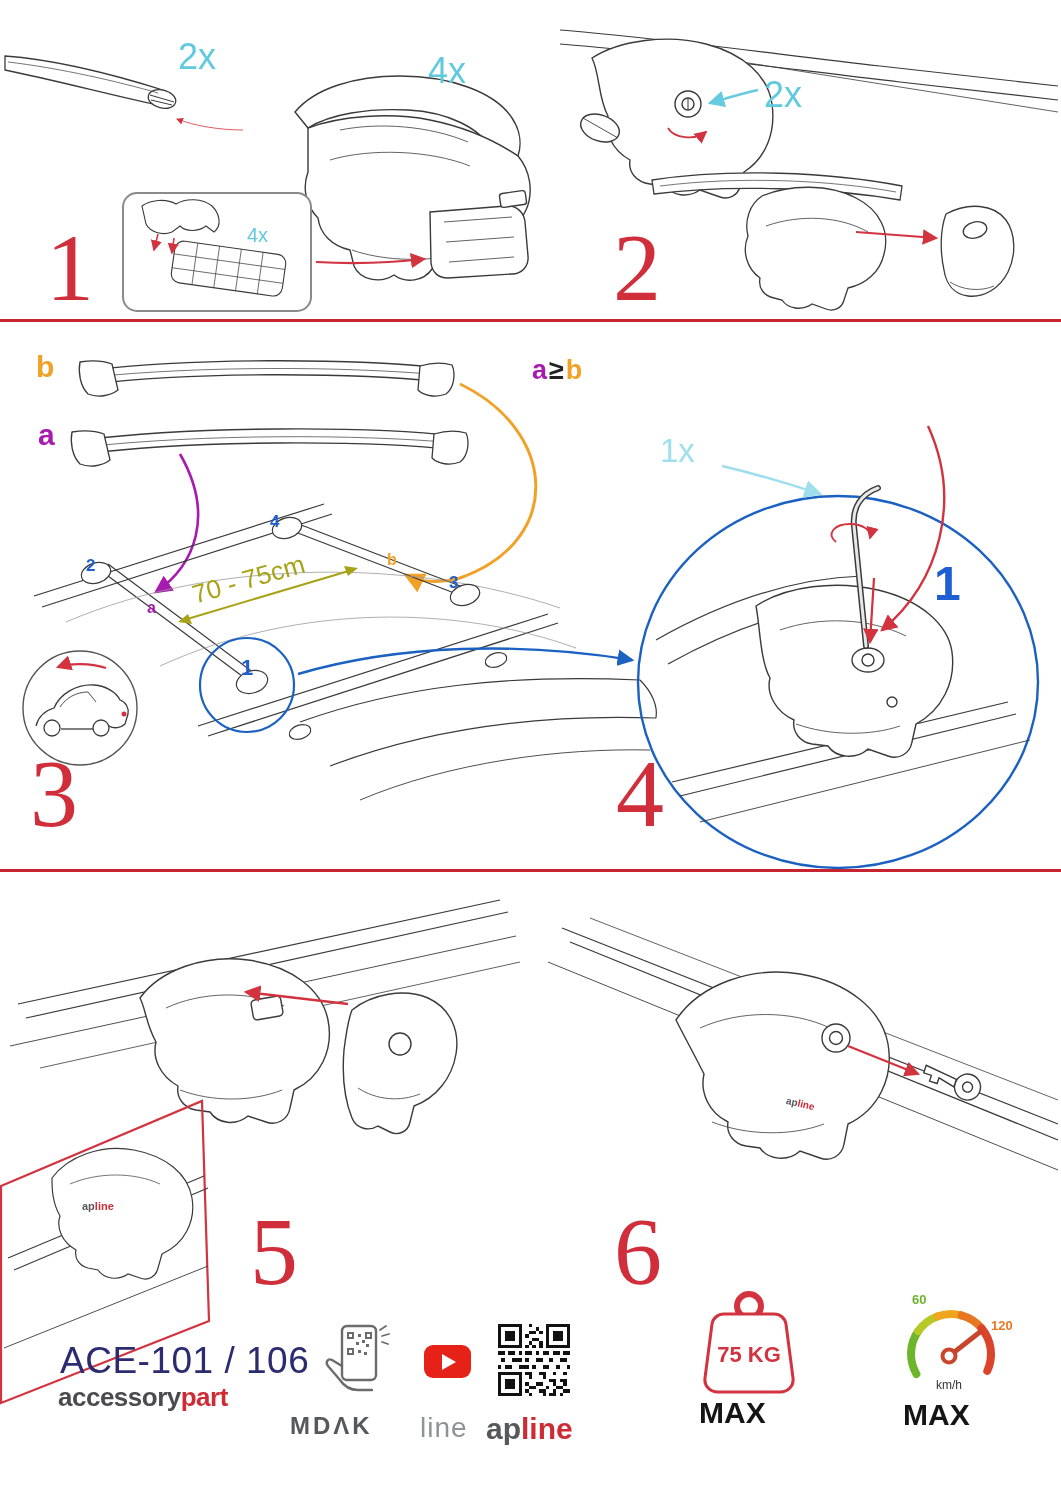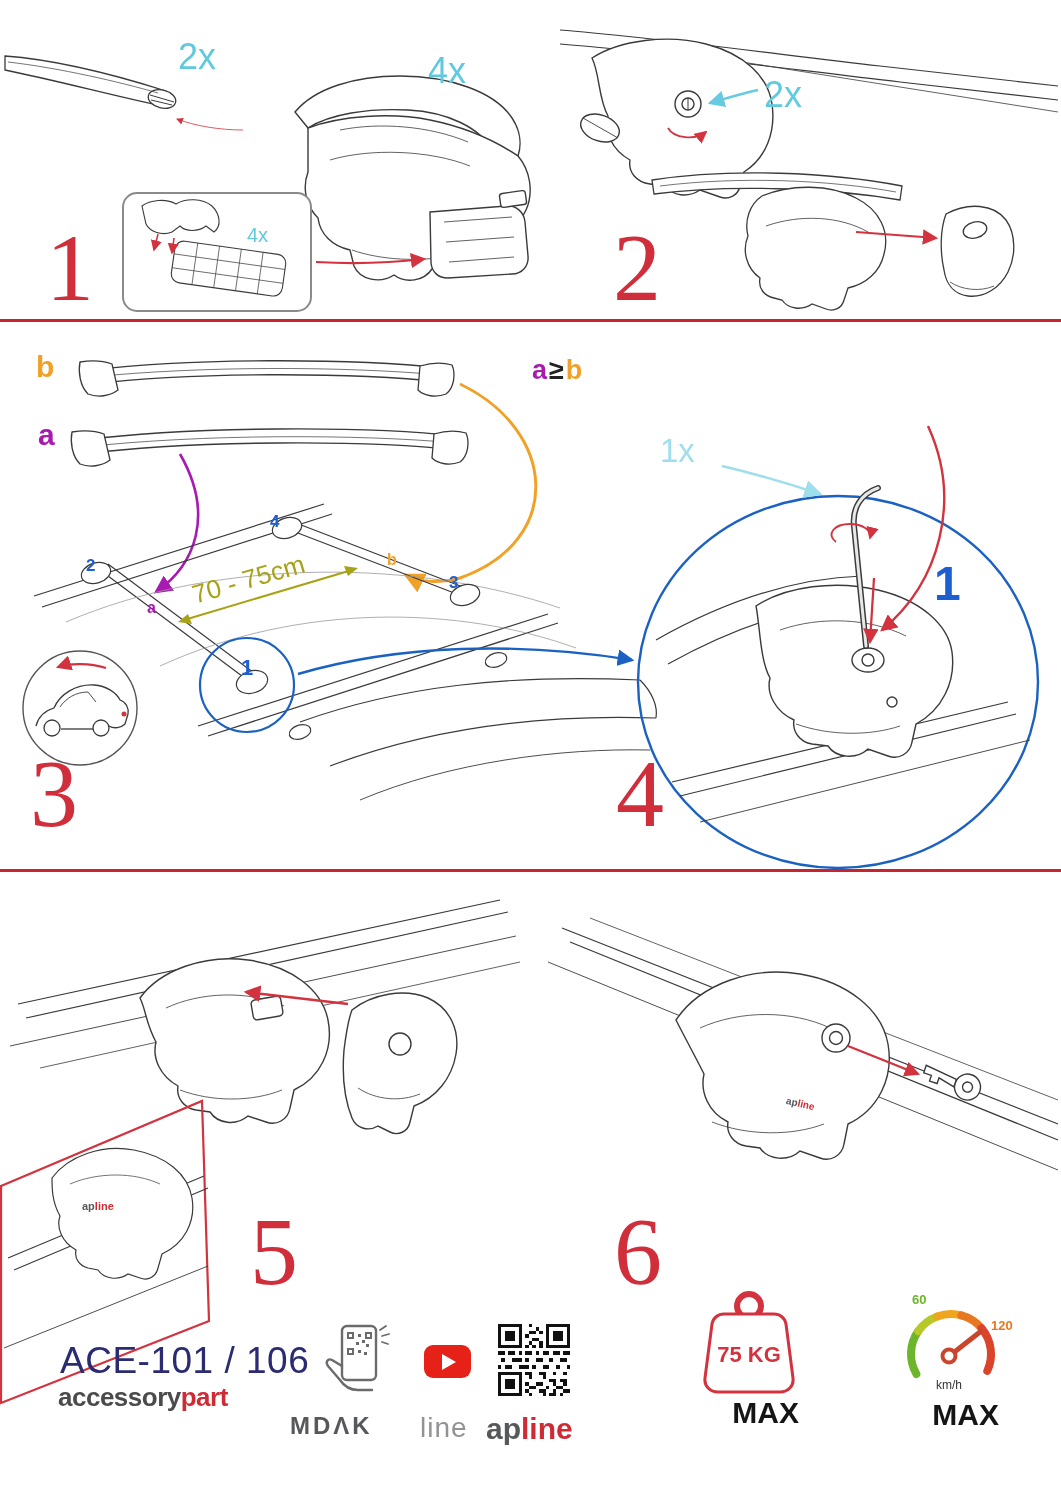--- a/index.html
+++ b/index.html
@@ -22,21 +22,21 @@
   .roofa{font-size:16px;font-weight:bold;color:#a81ab0}
   .roofb{font-size:16px;font-weight:bold;color:#f0a126}
   .dist{font-size:26px;color:#a8a216;transform:rotate(-16deg);transform-origin:0 50%;white-space:nowrap}
   .model{font-size:37px;color:#2b2b72;letter-spacing:.5px;white-space:nowrap}
   .brand{font-size:26px;font-weight:bold;letter-spacing:-.5px;white-space:nowrap}
   .brand .g{color:#4b4b4d}.brand .r{color:#cf2b35}
   .partner{font-size:24px;font-weight:bold;color:#57585a;letter-spacing:3px}
   .ipqi{font-size:28px;color:#909295;letter-spacing:1px}
   .apline{font-size:30px;font-weight:bold}
   .apline .g{color:#57585a}.apline .r{color:#cf2b35}
-  .max{font-size:30px;font-weight:bold;color:#151515;text-align:right}
+  .max{font-size:30px;font-weight:bold;color:#151515;text-align:left}
   .minilogo{font-size:11px;font-weight:bold;white-space:nowrap}
   .minilogo.rot{transform:rotate(13deg)}
   .minilogo .g{color:#57585a}.minilogo .r{color:#cf2b35}
   .yt{width:47px;height:33px;background:#e62117;border-radius:9px;display:flex;align-items:center;justify-content:center}
   .yt-tri{width:0;height:0;border-left:14px solid #fff;border-top:8px solid transparent;border-bottom:8px solid transparent;margin-left:3px}
 </style>
 </head>
 <body>
 
 <div class="page">

